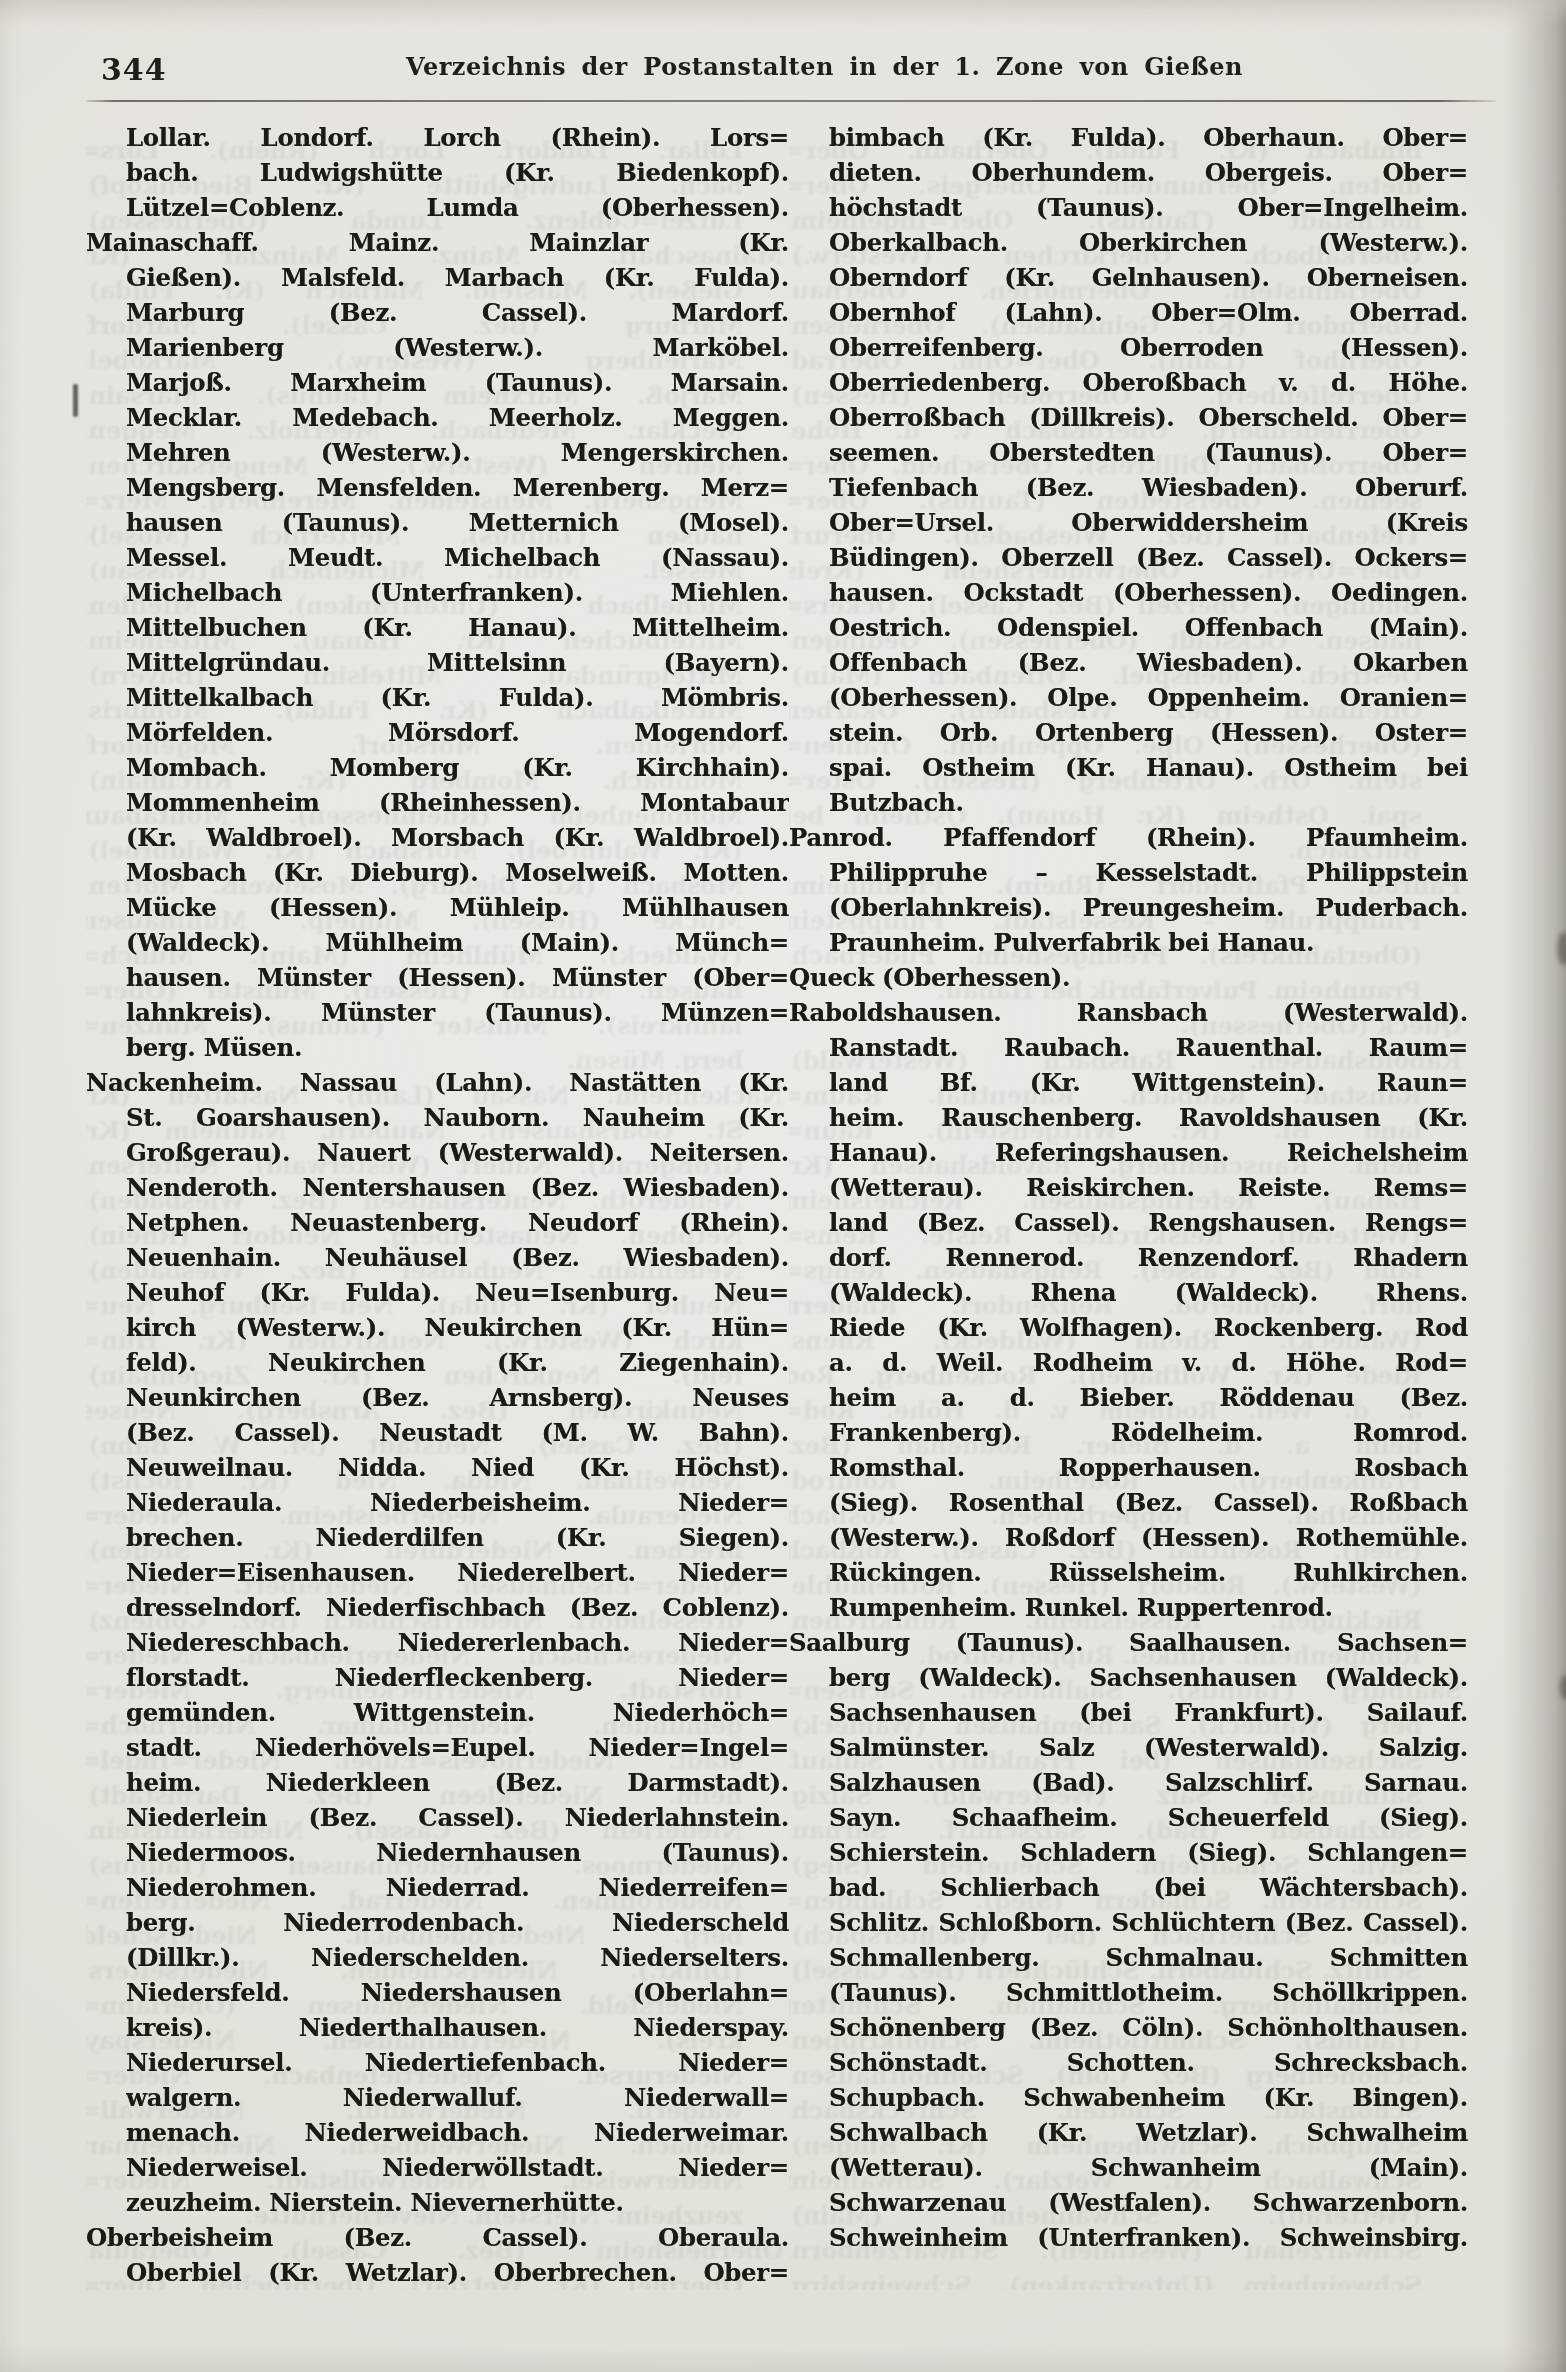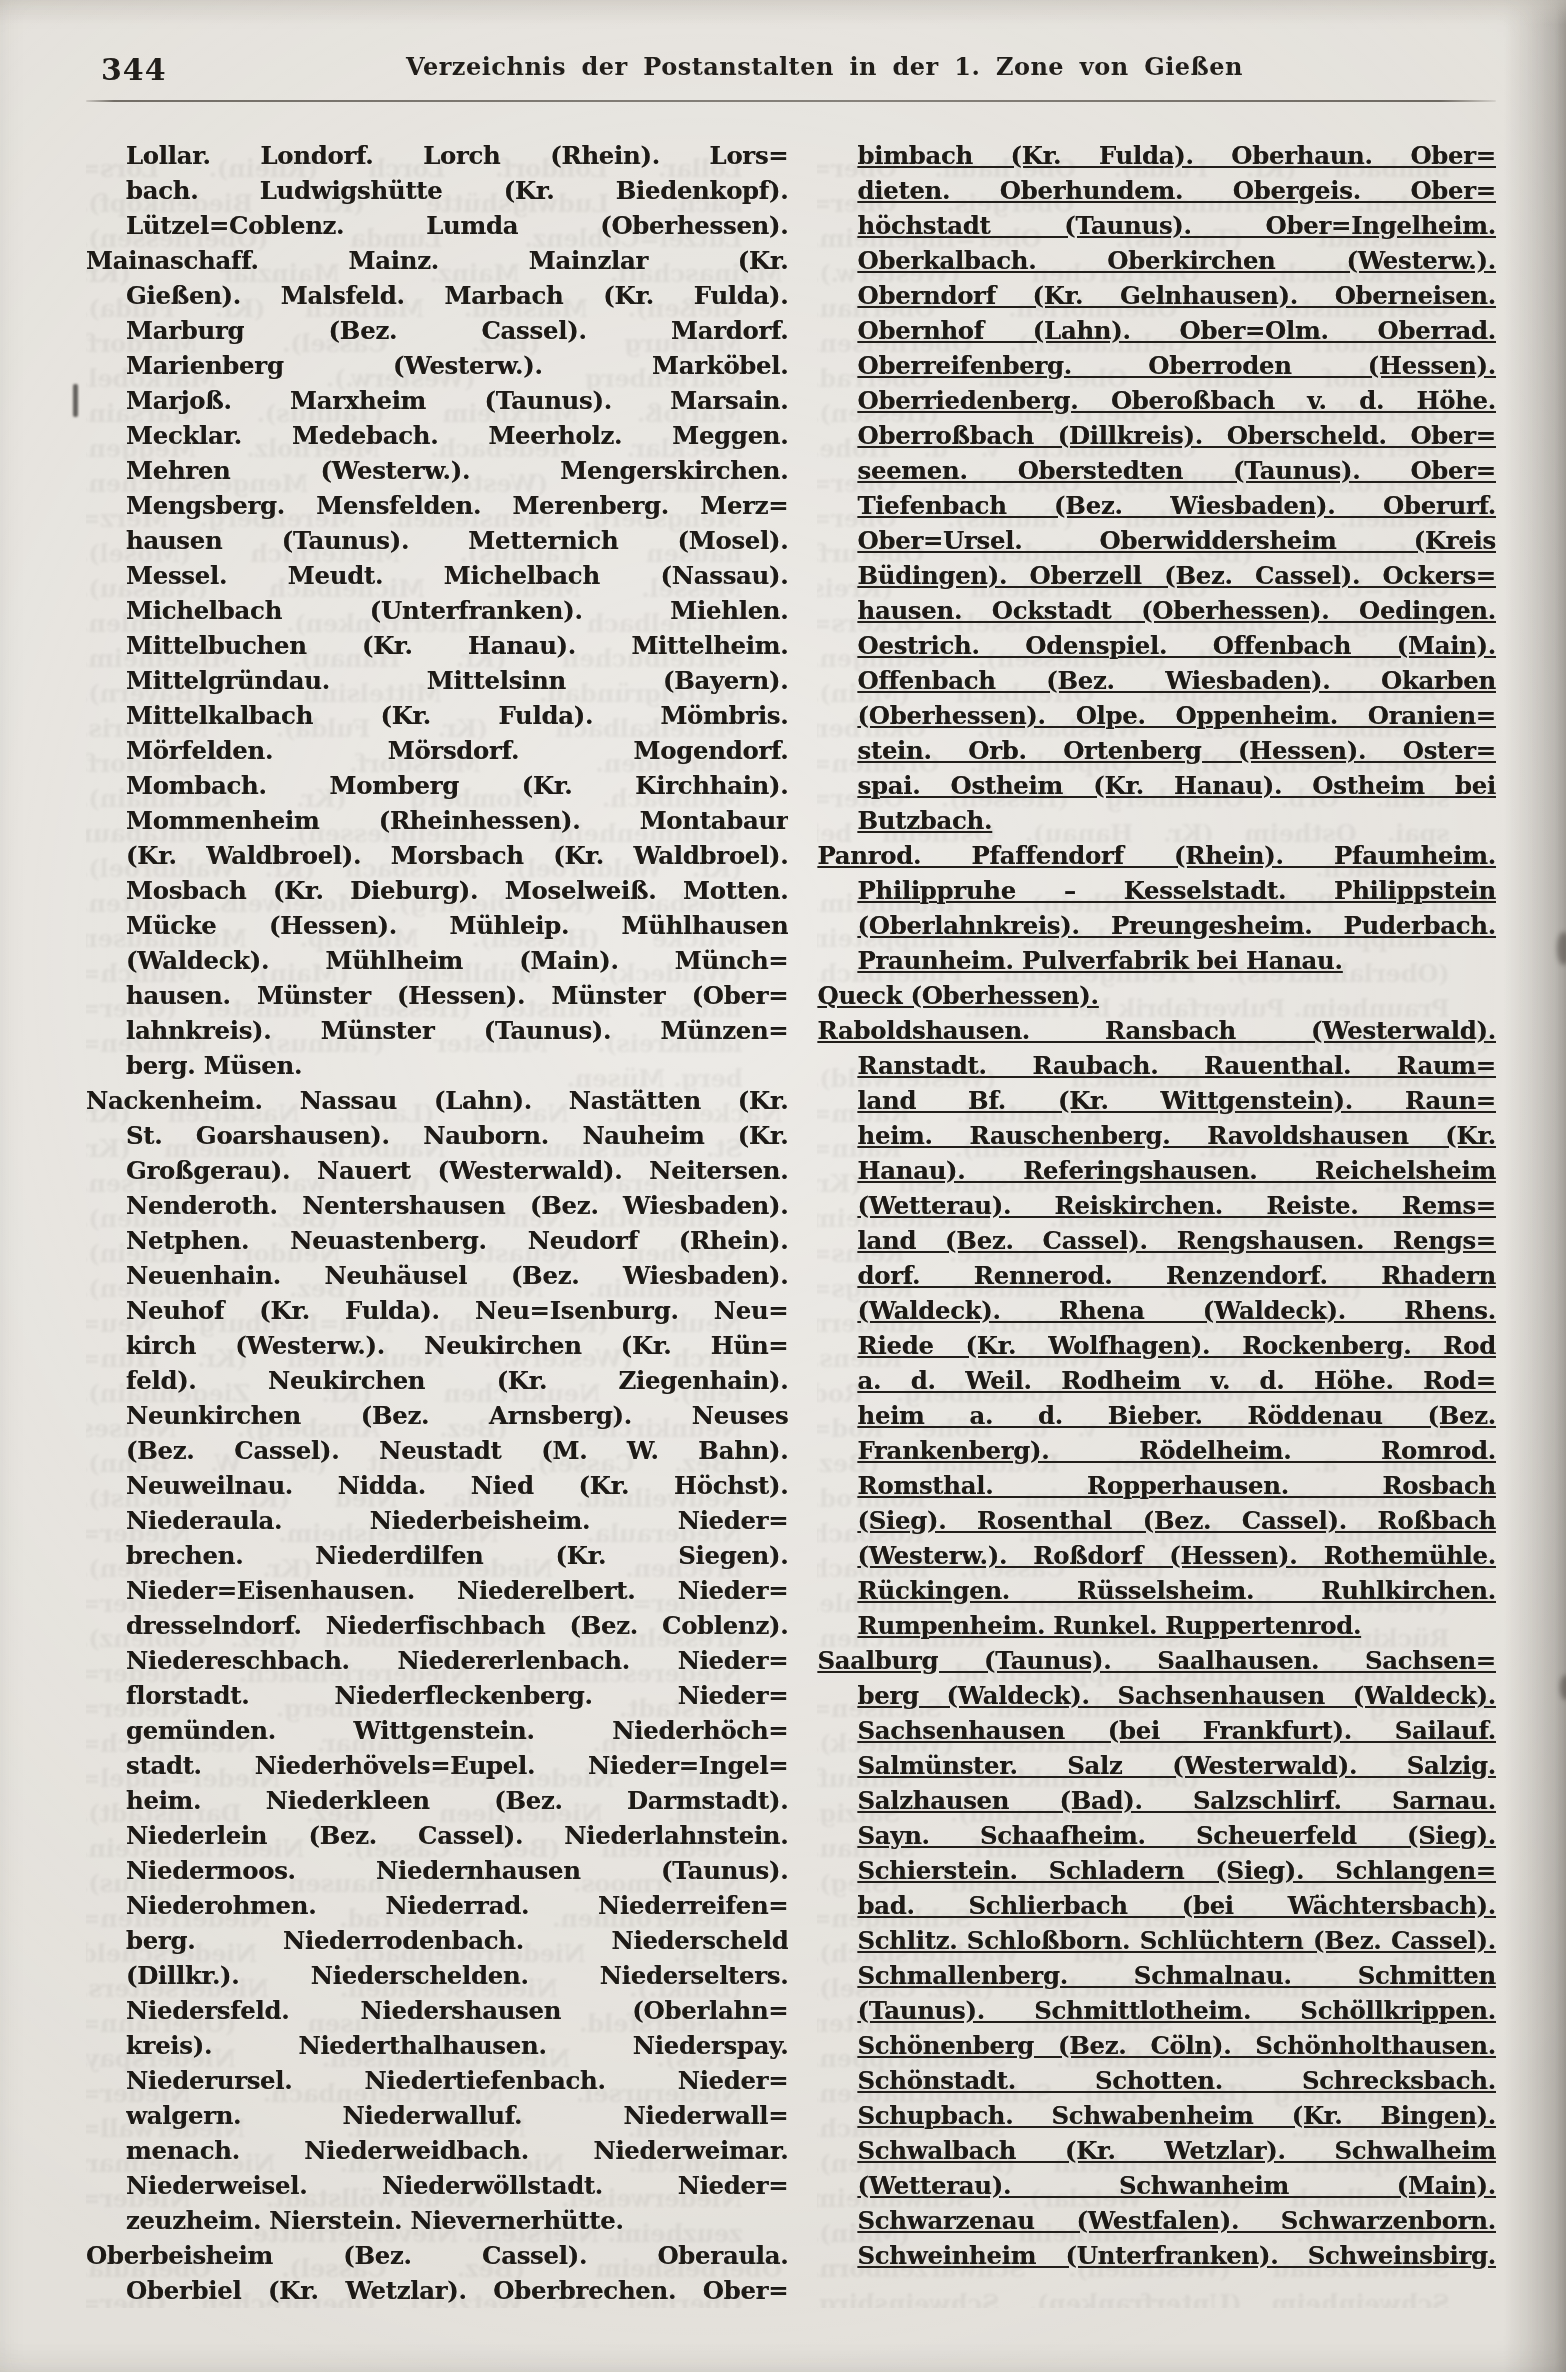--- a/index.html
+++ b/index.html
@@ -52,29 +52,28 @@
     background: linear-gradient(to right,
       rgba(70,64,56,0.15), rgba(70,64,56,0.72) 2%,
       rgba(70,64,56,0.6) 55%, rgba(70,64,56,0.75) 96%,
       rgba(70,64,56,0.1));
     border-radius: 1px;
   }
   
   .columns {
     position: relative;
     display: flex;
-    margin: 36px 71px 0 86px;
-    gap: 29px;
+    margin: 18px 71px 0 86px;
   }
   .col {
     position: relative;
     overflow: hidden;
   }
   .col-left  { width: 703px; }
-  .col-right { width: 679px; text-decoration: underline; }
+  .col-right { width: 679px; }
   .lines {
     position: relative;
     z-index: 2;
   }
   .line {
     height: 35px;
     line-height: 35px;
     font-size: 24.4px;
     font-weight: 700;
     letter-spacing: -0.3px;

